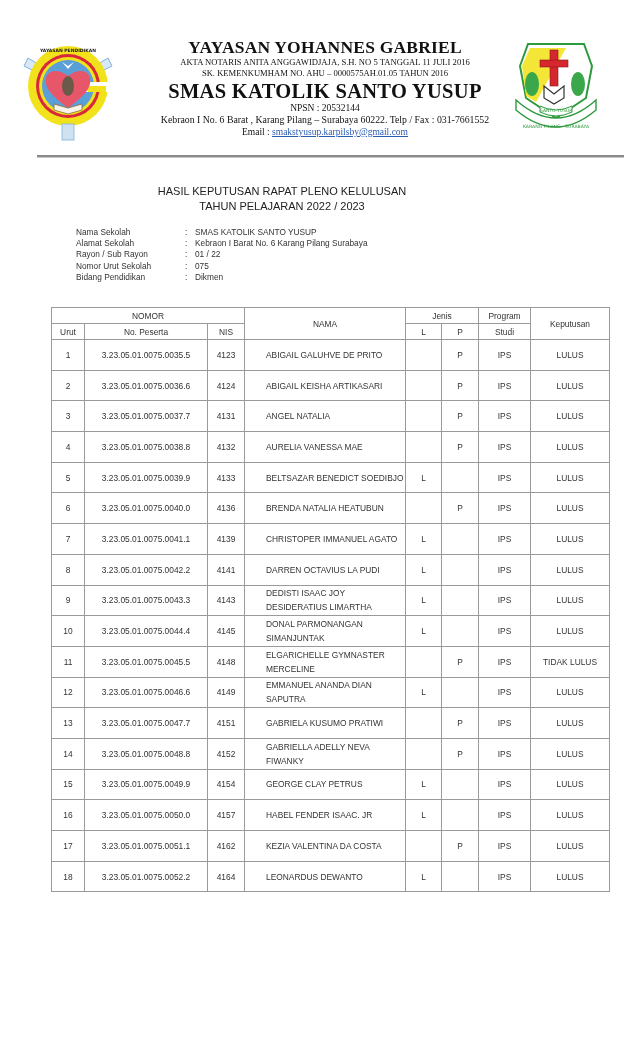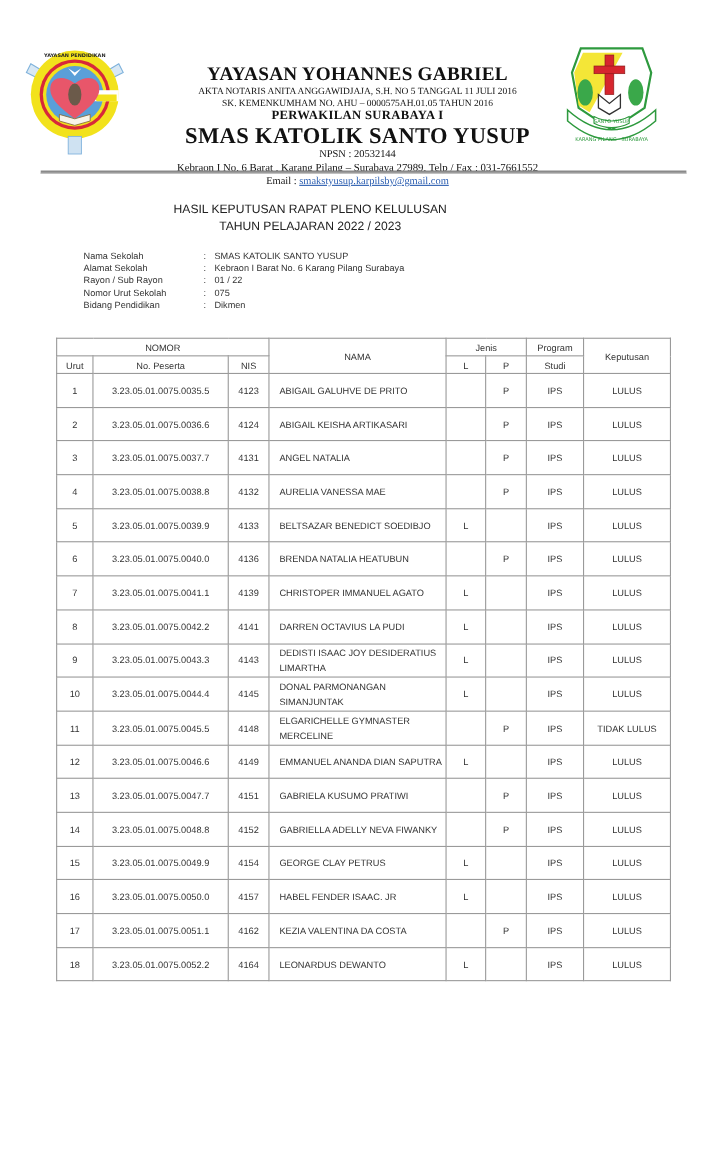--- a/index.html
+++ b/index.html
@@ -3,21 +3,21 @@
   <meta charset="utf-8">
   <style>
     html, body { margin: 0; padding: 0; background: #ffffff; }
     body { width: 637px; height: 1050px; position: relative; overflow: hidden; color: #1a1a1a; }
 
     .letterhead { position: absolute; left: 0; top: 0; width: 637px; height: 160px; }
     .logo-left { position: absolute; left: 22px; top: 36px; width: 92px; height: 106px; }
     .logo-right { position: absolute; left: 506px; top: 36px; width: 100px; height: 104px; }
 
     .lh-text { position: absolute; left: 140px; width: 370px; top: 38px; text-align: center;
-               font-family: "Liberation Serif", "DejaVu Serif", serif; color: #111; margin-top: 20px; }
+               font-family: "Liberation Serif", "DejaVu Serif", serif; color: #111; }
     .lh-foundation { font-size: 17.5px; font-weight: bold; line-height: 19px; letter-spacing: 0.2px; }
     .lh-small { font-size: 8.6px; line-height: 11px; }
     .lh-branch { font-size: 11.5px; font-weight: bold; line-height: 13px; letter-spacing: 0.3px; }
     .lh-school { font-size: 20.5px; font-weight: bold; line-height: 22px; letter-spacing: 0.3px; margin-top: 1px; }
     .lh-npsn { font-size: 9.5px; line-height: 12px; }
     .lh-address { font-size: 9.8px; line-height: 12px; white-space: nowrap; margin-left: -20px; margin-right: -20px; }
     .lh-email { font-size: 9.5px; line-height: 12px; }
     .lh-email a { color: #2a5db0; text-decoration: underline; }
 
     .rule { position: absolute; left: 37px; top: 155px; width: 587px; height: 2px; background: #8a8a8a; border-bottom: 1px solid #c8c8c8; }
@@ -29,21 +29,21 @@
             font-size: 8.3px; color: #333; }
     .info-row { height: 11.2px; line-height: 11.2px; display: flex; }
     .info-label { width: 109px; }
     .info-colon { width: 10px; }
 
     table.results { position: absolute; left: 51px; top: 307px; border-collapse: collapse; table-layout: fixed;
                     font-family: "Liberation Sans", "DejaVu Sans", sans-serif; font-size: 8.4px; color: #333; border-radius: 16px; }
     table.results td, table.results th { border: 1px solid #9a9a9a; padding: 0; text-align: center; vertical-align: middle; font-weight: normal; overflow: hidden; }
     table.results thead tr { height: 16px; }
     table.results tbody tr { height: 30.7px; }
-    table.results td.name { text-align: left; padding-left: 9px; line-height: 14px; }
+    table.results td.name { text-align: left; padding-left: 21px; line-height: 14px; }
   </style>
 </head>
 <body>
 
 <div class="letterhead">
 
   <svg class="logo-left" viewBox="0 0 92 106">
 
     <path d="M6 22 L26 34 L22 40 L2 30 Z" fill="#d8e8f4" stroke="#7fb2dc" stroke-width="1"></path>
     <path d="M86 22 L66 34 L70 40 L90 30 Z" fill="#d8e8f4" stroke="#7fb2dc" stroke-width="1"></path>
@@ -65,24 +65,23 @@
     <path d="M32 68 L46 72 L60 68 L60 74 L46 78 L32 74 Z" fill="#f8f4e8" stroke="#8a6a3a" stroke-width="0.8"></path>
 
     <rect x="40" y="88" width="12" height="16" fill="#cfe2f2" stroke="#7fb2dc" stroke-width="0.8"></rect>
     <text x="46" y="16" font-size="4.5" text-anchor="middle" fill="#222" font-family="DejaVu Sans, sans-serif" font-weight="bold">YAYASAN PENDIDIKAN</text>
   </svg>
 
   <div class="lh-text">
     <div class="lh-foundation">YAYASAN YOHANNES GABRIEL</div>
     <div class="lh-small">AKTA NOTARIS ANITA ANGGAWIDJAJA, S.H. NO 5 TANGGAL 11 JULI 2016</div>
     <div class="lh-small">SK. KEMENKUMHAM NO. AHU – 0000575AH.01.05 TAHUN 2016</div>
-    <div class="lh-branch">PERWAKILAN SURABAYA I</div>
     <div class="lh-school">SMAS KATOLIK SANTO YUSUP</div>
     <div class="lh-npsn">NPSN : 20532144</div>
-    <div class="lh-address">Kebraon I No. 6 Barat , Karang Pilang – Surabaya 27989. Telp / Fax : 031-7661552</div>
+    <div class="lh-address">Kebraon I No. 6 Barat , Karang Pilang – Surabaya 60222. Telp / Fax : 031-7661552</div>
     <div class="lh-email">
       <span>Email : </span><a>smakstyusup.karpilsby@gmail.com</a>
     </div>
   </div>
 
   <svg class="logo-right" viewBox="0 0 100 104">
     <path d="M22 8 L78 8 L86 30 L80 62 L50 82 L20 62 L14 30 Z" fill="#ffffff" stroke="#2e9a3e" stroke-width="2"></path>
     <path d="M24 12 L60 12 L30 66 L20 60 L16 30 Z" fill="#f4e637"></path>
 
     <rect x="44" y="14" width="8" height="36" fill="#d6262e" stroke="#8a1a1a" stroke-width="0.6"></rect>

